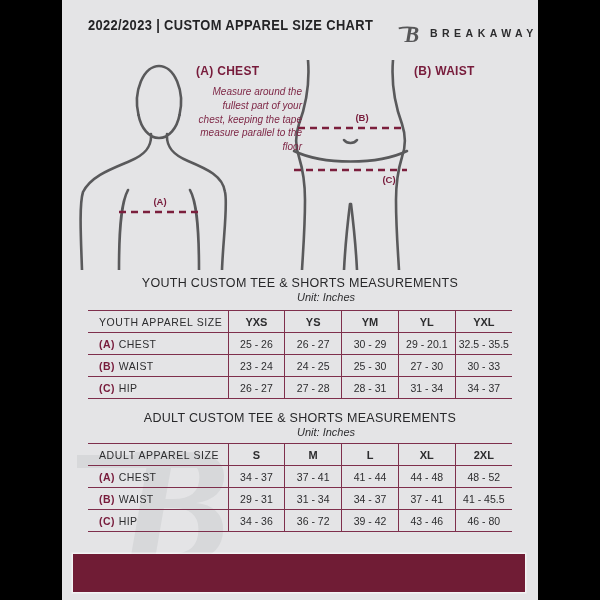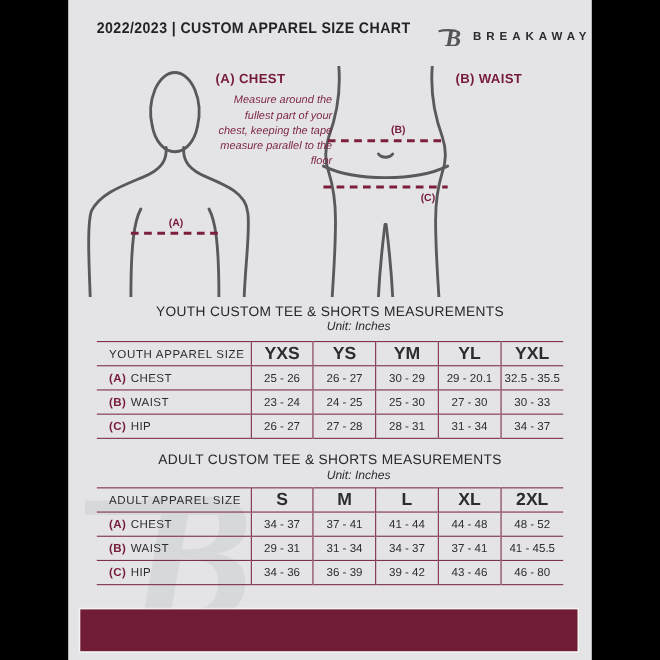--- a/index.html
+++ b/index.html
@@ -35,21 +35,21 @@
             font-style:italic;font-size:11px;color:#2d2d2f;}
   table.size{position:absolute;left:26px;width:424px;z-index:2;
              border-collapse:collapse;table-layout:fixed;}
   table.size col.c0{width:140px;}
   table.size td{height:21px;font-size:10.5px;color:#2d2d2f;text-align:center;
                 padding:0;background:transparent;}
   table.size tr{border-top:1.5px solid #7e2f4c;}
   table.size tr.last{border-bottom:1.5px solid #7e2f4c;}
   table.size td + td{border-left:1.5px solid #7e2f4c;}
   table.size td.lbl{text-align:left;padding-left:11px;letter-spacing:.4px;}
-  table.size tr.head td{font-weight:bold;font-size:16px;}
+  table.size tr.head td{font-weight:bold;font-size:11px;}
   table.size tr.head td.lbl{font-weight:normal;font-size:10.5px;letter-spacing:.6px;}
   .pfx{color:#771b3b;font-weight:bold;}
   .row-lbl{margin-left:4px;}
   #youth-title{top:276px;} #youth-unit{top:291px;} #youth-table{top:310px;}
   #adult-title{top:411px;} #adult-unit{top:426px;} #adult-table{top:443px;}
   
   .footer-bar{position:absolute;left:11px;top:554px;width:452px;height:38px;
               background:#701c35;z-index:2;box-shadow:0 0 0 1.5px rgba(255,255,255,.55);}
   
   .watermark{position:absolute;left:15px;top:413px;z-index:1;}
@@ -190,21 +190,21 @@
       <td class="lbl"><span class="pfx">(B)</span><span class="row-lbl">WAIST</span></td>
       <td>29 - 31</td>
       <td>31 - 34</td>
       <td>34 - 37</td>
       <td>37 - 41</td>
       <td>41 - 45.5</td>
     </tr>
     <tr class="last">
       <td class="lbl"><span class="pfx">(C)</span><span class="row-lbl">HIP</span></td>
       <td>34 - 36</td>
-      <td>36 - 39</td>
+      <td>36 - 72</td>
       <td>39 - 42</td>
       <td>43 - 46</td>
       <td>46 - 80</td>
     </tr>
   </tbody>
     </table>
 
   <div class="footer-bar"></div>
 
 </div>

